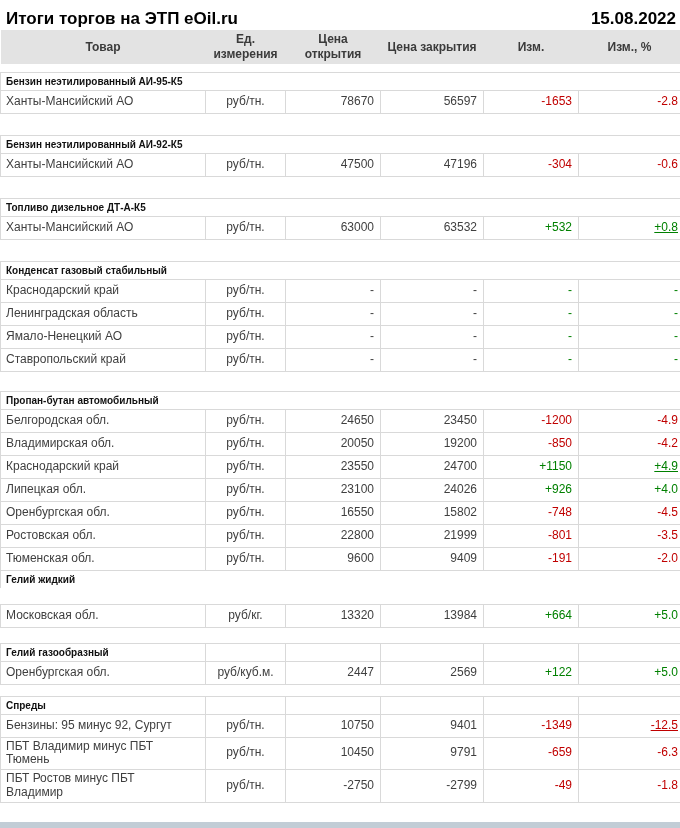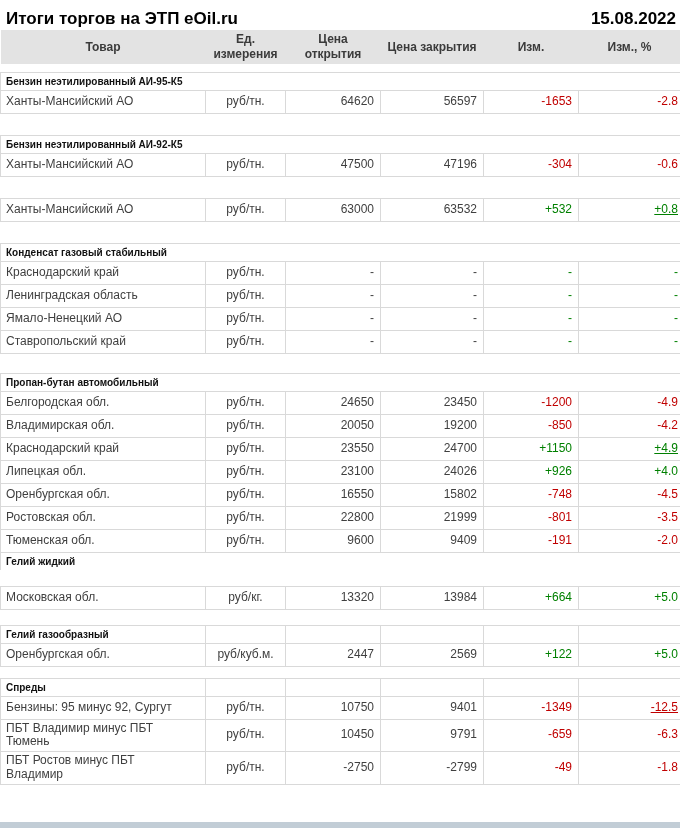--- a/index.html
+++ b/index.html
@@ -74,41 +74,44 @@
     <tbody>
         <tr class="spacer">
           <td colspan="6" style="height: 8px;"></td>
         </tr>
         <tr class="section-hdr">
           <td colspan="6">Бензин неэтилированный АИ-95-К5</td>
         </tr>
         <tr class="data">
           <td class="product">Ханты-Мансийский АО</td>
           <td class="unit">руб/тн.</td>
-          <td class="num">64620</td>
+          <td class="num">78670</td>
           <td class="num">56597</td>
           <td class="chg" style="color: var(--down);">-1653</td>
           <td class="chg pct" style="color: var(--down);">-2.8</td>
         </tr>
         <tr class="spacer">
           <td colspan="6" style="height: 22px;"></td>
         </tr>
         <tr class="section-hdr">
           <td colspan="6">Бензин неэтилированный АИ-92-К5</td>
         </tr>
         <tr class="data">
           <td class="product">Ханты-Мансийский АО</td>
           <td class="unit">руб/тн.</td>
           <td class="num">47500</td>
           <td class="num">47196</td>
           <td class="chg" style="color: var(--down);">-304</td>
           <td class="chg pct" style="color: var(--down);">-0.6</td>
         </tr>
         <tr class="spacer">
           <td colspan="6" style="height: 22px;"></td>
+        </tr>
+        <tr class="section-hdr">
+          <td colspan="6">Топливо дизельное ДТ-А-К5</td>
         </tr>
         <tr class="data">
           <td class="product">Ханты-Мансийский АО</td>
           <td class="unit">руб/тн.</td>
           <td class="num">63000</td>
           <td class="num">63532</td>
           <td class="chg" style="color: var(--up);">+532</td>
           <td class="chg pct" style="color: var(--up); text-decoration: underline;">+0.8</td>
         </tr>
         <tr class="spacer">

